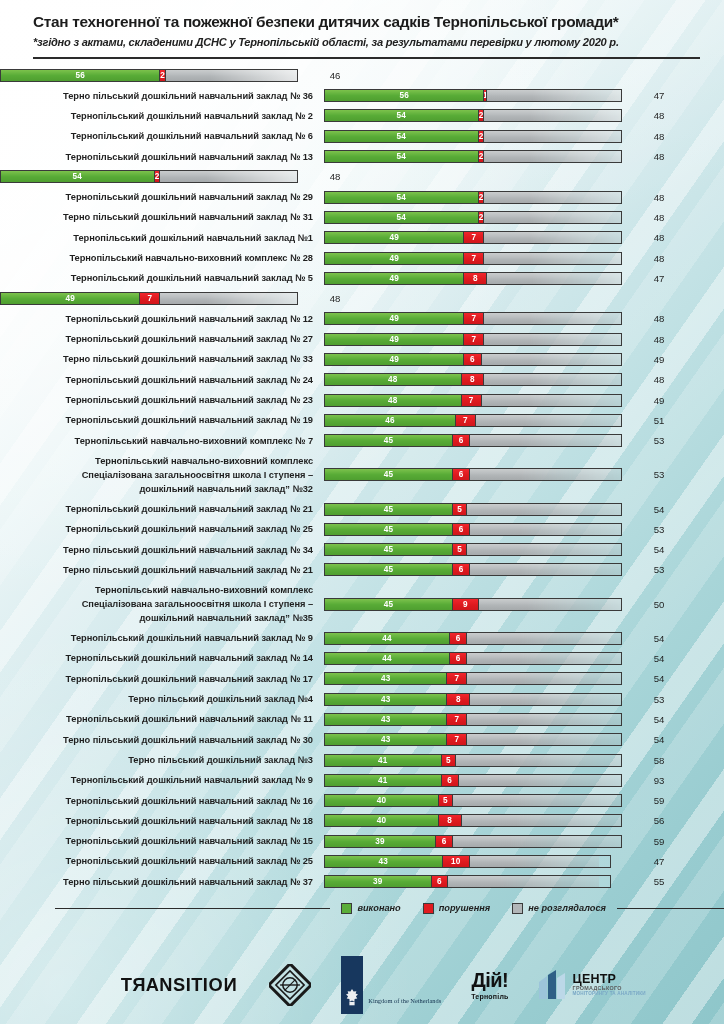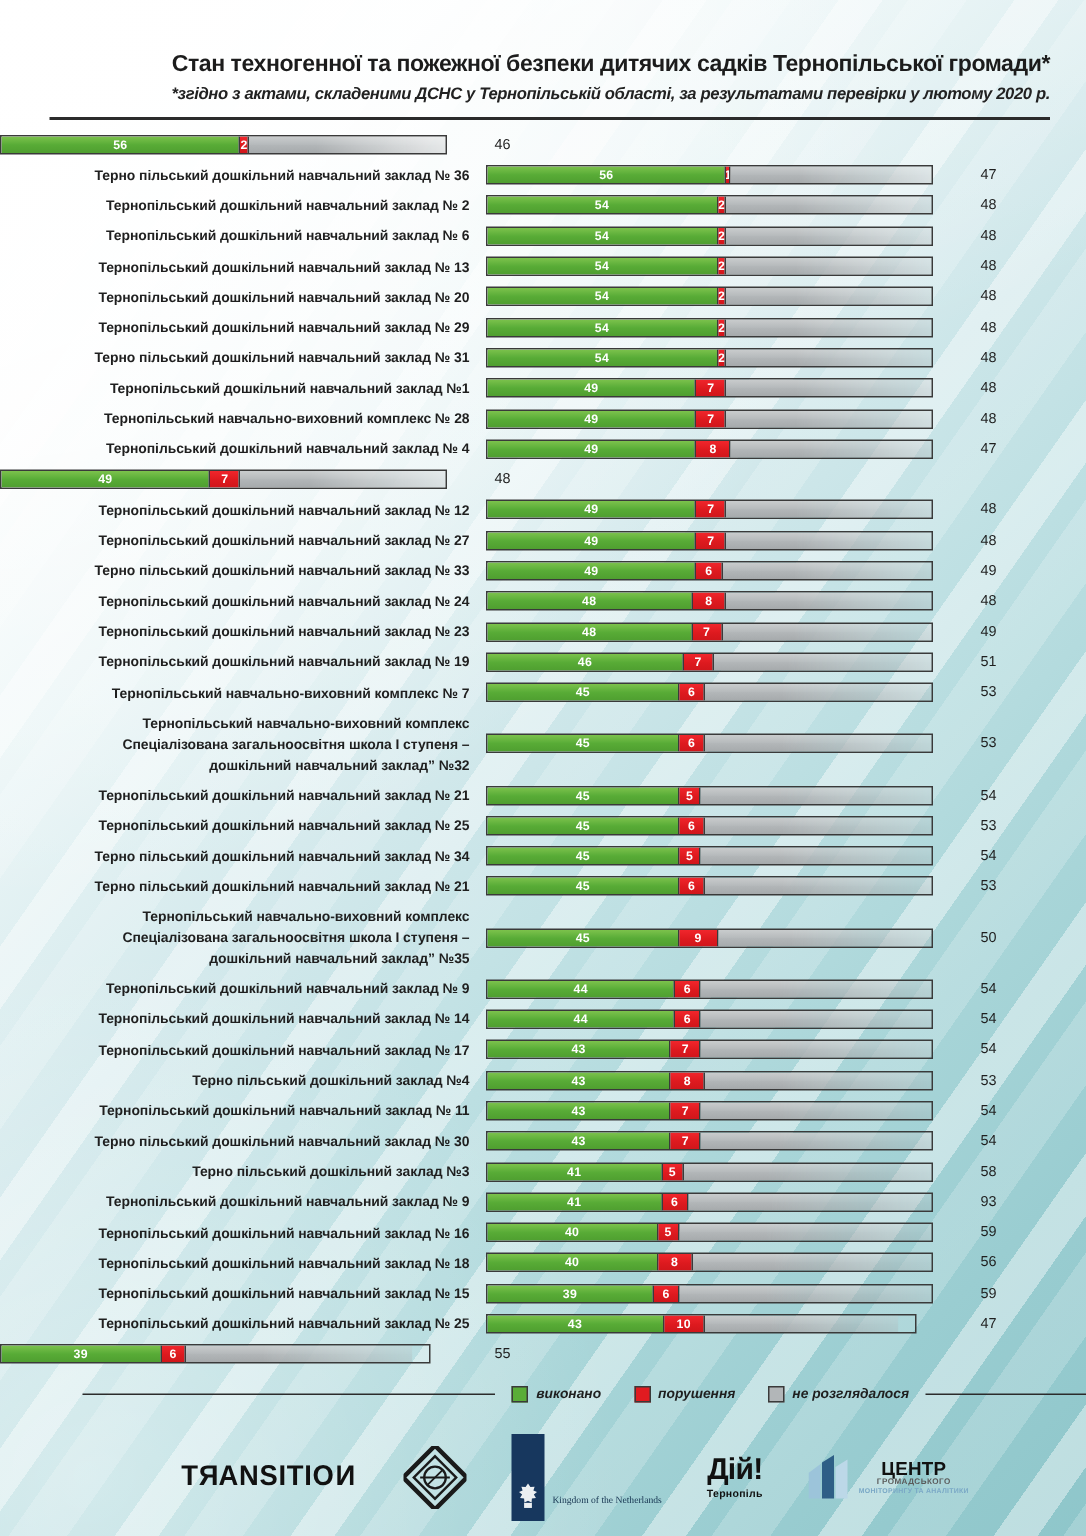--- a/index.html
+++ b/index.html
@@ -61,21 +61,21 @@
     pointer-events: none;
   }
 
   #page {
     position: absolute;
     inset: 0;
     z-index: 5;
   }
 
   
-  #header { padding: 34px 24px 0 33px; text-align: right; }
+  #header { padding: 13px 24px 0 33px; }
 
   #title {
     font-size: 15.4px;
     font-weight: bold;
     color: #1c1c1c;
     letter-spacing: -0.3px;
     line-height: 1.12;
     white-space: nowrap;
   }
   #subtitle {
@@ -252,21 +252,21 @@
   #logo-diy { text-align: center; }
   #diy-main {
     font-size: 20px; font-weight: bold; color: #111; letter-spacing: -0.5px; line-height: 1;
   }
   #diy-sub {
     font-size: 7px; font-weight: bold; color: #111; letter-spacing: 0.2px; margin-top: 3px;
   }
 
   #logo-center { display: flex; align-items: center; gap: 4px; }
   #center-mark { width: 30px; height: 32px; }
-  #center-words { line-height: 1.08; text-align: center; }
+  #center-words { line-height: 1.08; }
   #center-l1 { font-size: 12.5px; font-weight: bold; color: #111; letter-spacing: 0.2px; }
   #center-l2 { font-size: 5.4px; font-weight: bold; color: #5a5a5a; letter-spacing: 0.3px; }
   #center-l3 { font-size: 4.6px; font-weight: bold; color: #7aa8c6; letter-spacing: 0.2px; }
 </style>
 </head>
 <body>
 
 <div id="bg-base"></div>
 <div id="bg-stripes"></div>
 <div id="bg-corner"></div>
@@ -328,21 +328,20 @@
         <div class="bar-wrap">
           <div class="bar-track" style="width: 100%; border-right: 1.1px solid rgb(58, 58, 58);">
             <div class="seg seg-green" style="width: 51.9231%;">54</div>
             <div class="seg seg-red" style="width: 1.92308%;">2</div>
             <div class="seg seg-grey fade" style="width: 46.1538%;"></div>
           </div>
         </div>
         <div class="row-total">48</div>
       </div>
       <div class="row">
-        <div class="row-label">Тернопільський дошкільний навчальний заклад № 20</div>
         <div class="bar-wrap">
           <div class="bar-track" style="width: 100%; border-right: 1.1px solid rgb(58, 58, 58);">
             <div class="seg seg-green" style="width: 51.9231%;">54</div>
             <div class="seg seg-red" style="width: 1.92308%;">2</div>
             <div class="seg seg-grey fade" style="width: 46.1538%;"></div>
           </div>
         </div>
         <div class="row-total">48</div>
       </div>
       <div class="row">
@@ -383,21 +382,21 @@
         <div class="bar-wrap">
           <div class="bar-track" style="width: 100%; border-right: 1.1px solid rgb(58, 58, 58);">
             <div class="seg seg-green" style="width: 47.1154%;">49</div>
             <div class="seg seg-red" style="width: 6.73077%;">7</div>
             <div class="seg seg-grey fade" style="width: 46.1538%;"></div>
           </div>
         </div>
         <div class="row-total">48</div>
       </div>
       <div class="row">
-        <div class="row-label">Тернопільський дошкільний навчальний заклад № 4</div>
+        <div class="row-label">Тернопільський дошкільний навчальний заклад № 5</div>
         <div class="bar-wrap">
           <div class="bar-track" style="width: 100%; border-right: 1.1px solid rgb(58, 58, 58);">
             <div class="seg seg-green" style="width: 47.1154%;">49</div>
             <div class="seg seg-red" style="width: 7.69231%;">8</div>
             <div class="seg seg-grey fade" style="width: 45.1923%;"></div>
           </div>
         </div>
         <div class="row-total">47</div>
       </div>
       <div class="row">
@@ -683,20 +682,21 @@
         <div class="bar-wrap">
           <div class="bar-track" style="width: 96.1538%; border-right: 1.1px solid rgb(58, 58, 58);">
             <div class="seg seg-green" style="width: 41.3462%;">43</div>
             <div class="seg seg-red" style="width: 9.61538%;">10</div>
             <div class="seg seg-grey fade" style="width: 45.1923%;"></div>
           </div>
         </div>
         <div class="row-total">47</div>
       </div>
       <div class="row">
+        <div class="row-label">Терно пільський дошкільний навчальний заклад № 37</div>
         <div class="bar-wrap">
           <div class="bar-track" style="width: 96.1538%; border-right: 1.1px solid rgb(58, 58, 58);">
             <div class="seg seg-green" style="width: 37.5%;">39</div>
             <div class="seg seg-red" style="width: 5.76923%;">6</div>
             <div class="seg seg-grey fade" style="width: 52.8846%;"></div>
           </div>
         </div>
         <div class="row-total">55</div>
       </div>
     </div>

